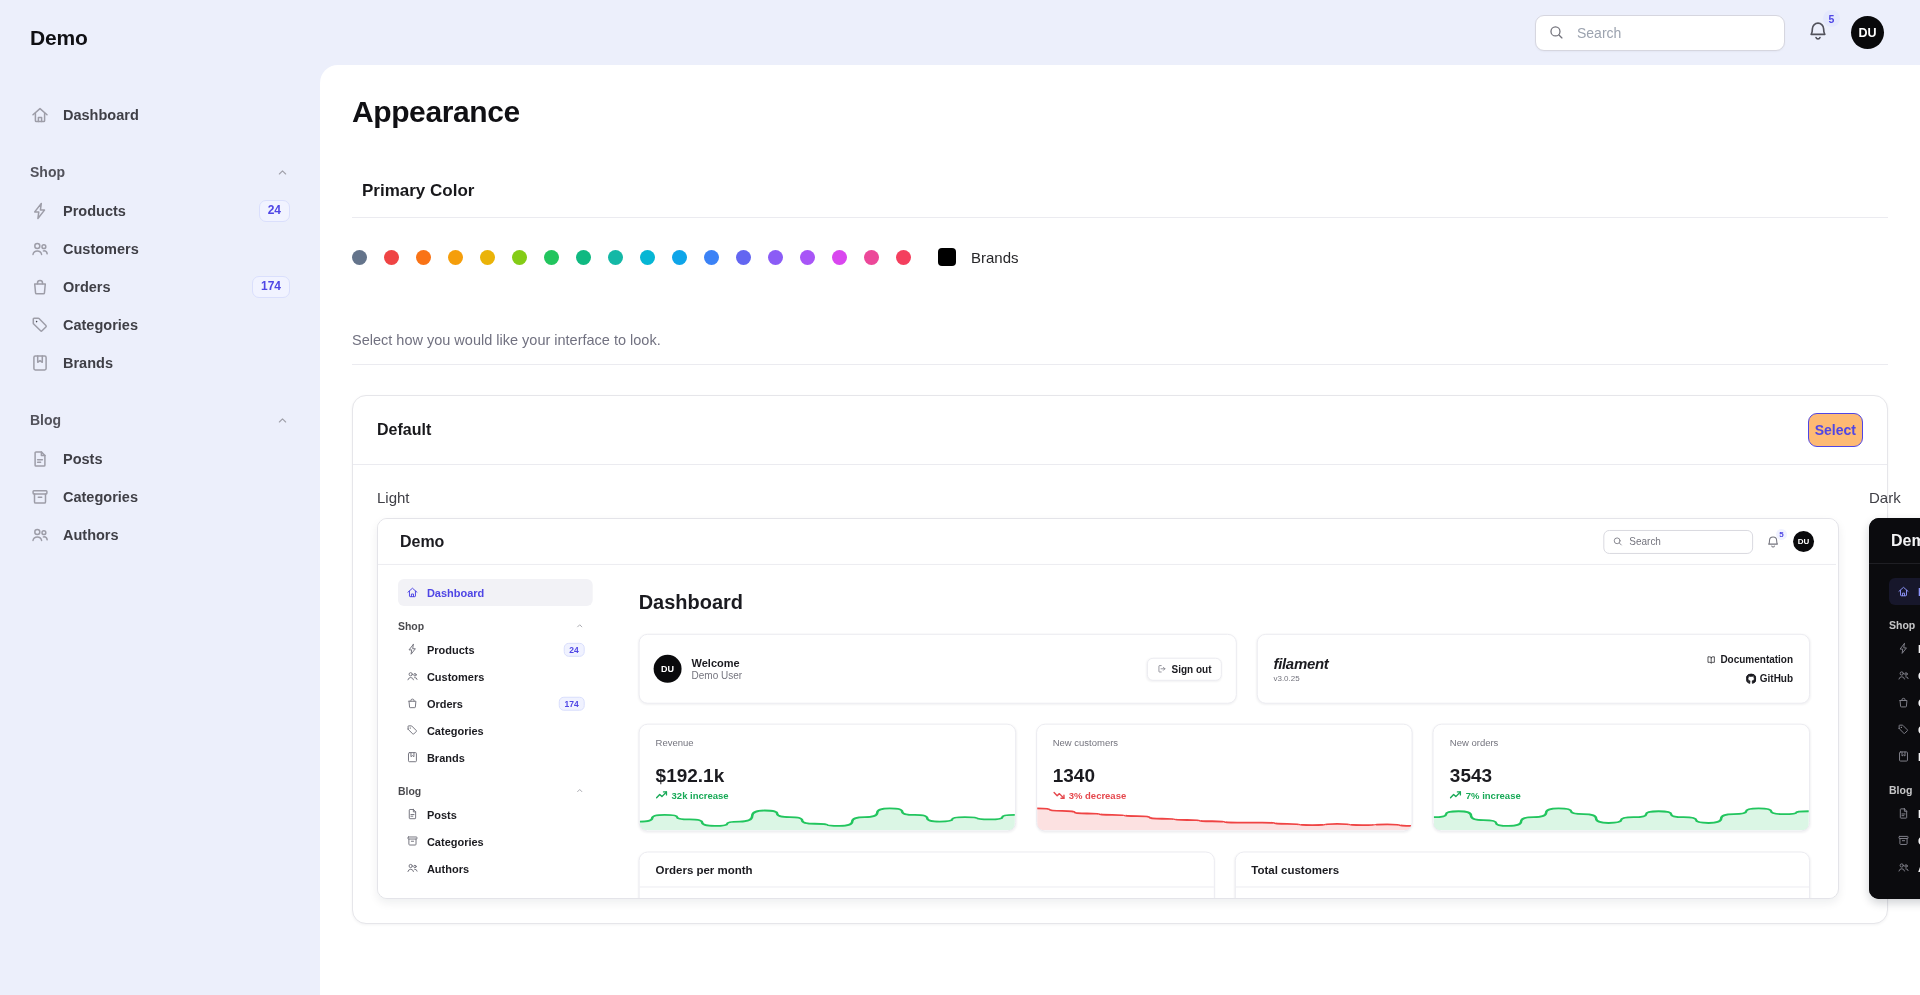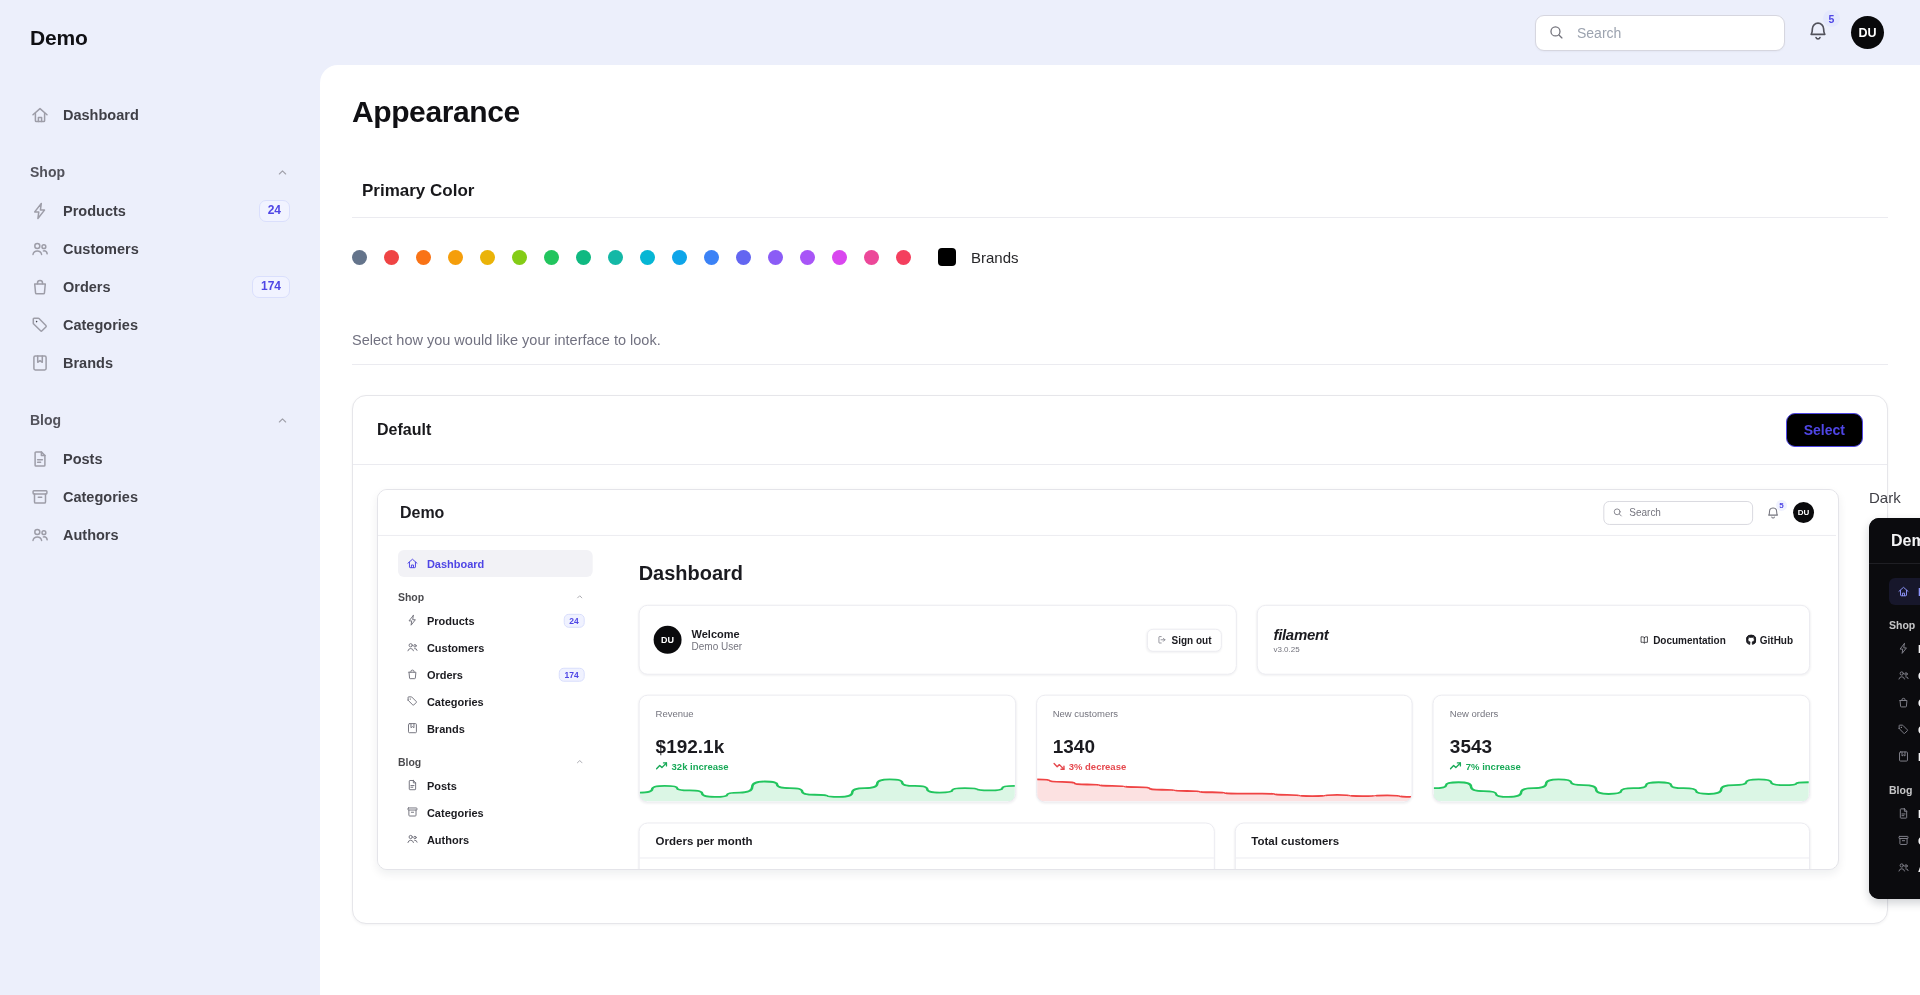--- a/index.html
+++ b/index.html
@@ -50,22 +50,22 @@
   .sec hr{border:0;border-top:1px solid #ebebf0;margin:16px 0 0}
   .swatches{display:flex;align-items:center;gap:17px;margin-top:30px}
   .swatch{width:15px;height:15px;border-radius:50%;border:0;cursor:pointer;padding:0}
   .custom-swatch{width:18px;height:18px;border-radius:4px;border:0;cursor:pointer;padding:0;margin-left:10px}
   .custom-label{font-size:15px;color:#27272a;margin-left:-2px}
   .sec.themes{margin-top:66px}
   .theme-card{margin-top:30px;border:1px solid #e6e6ea;border-radius:14px;background:#fff;
               box-shadow:0 1px 3px rgba(16,24,40,.05)}
   .tc-head{display:flex;align-items:center;justify-content:space-between;padding:17px 24px}
   .tc-head h3{margin:0;font-size:16px;font-weight:700;color:#18181b}
-  .select-btn{font:inherit;font-size:14px;font-weight:700;color:#4F46E5;background:#000000;
-              border:1px solid #4F46E5;border-radius:9px;padding:8px 17px;cursor:pointer}
+  .select-btn{font:inherit;font-size:14px;font-weight:700;color:#4F46E5;background:#fdba74;
+              border:1px solid #4F46E5;border-radius:9px;padding:8px 6px;cursor:pointer}
   .tc-body{border-top:1px solid #ebebf0;padding:24px;display:grid;grid-template-columns:1fr 1fr;gap:30px}
   .vlabel{font-size:15px;color:#3f3f46;margin-bottom:12px}
   .pvframe{height:381px;border-radius:10px;overflow:hidden;position:relative}
   .pvframe.light{border:1px solid #e4e4e9;background:#fff;box-shadow:0 4px 10px rgba(16,24,40,.07)}
   .pvframe.dark{background:#0a0a0c;box-shadow:0 4px 10px rgba(16,24,40,.2)}
 
   
   .pv{width:1460px;height:794px;transform-origin:0 0;background:var(--bg);color:var(--text);font-size:11px}
   .pvframe.light .pv{--bg:#ffffff;--card:#ffffff;--cardbd:#ececf1;--text:#1b1b20;--muted:#74747e;
        --border:#ececf1;--active:#f2f2f6;--activetx:#4f46e5;--bdgbg:#f0f2ff;--bdgbd:#d9defc;
@@ -107,21 +107,21 @@
               font-weight:700;display:flex;align-items:center;justify-content:center;flex:none}
   .pv-wtext b{display:block;font-size:11px}
   .pv-wtext i{font-style:normal;font-size:10px;color:var(--muted)}
   .pv-signout{margin-left:auto;display:flex;align-items:center;gap:5px;font-size:10px;font-weight:700;
               border:1px solid var(--cardbd);border-radius:6px;padding:5px 9px;background:var(--card);
               color:var(--text);box-shadow:var(--shadow)}
   .pv-signout .ic{width:10px;height:10px;stroke:var(--muted)}
   .pv-filament{display:flex;align-items:center;justify-content:space-between;padding:10px 16px;height:70px}
   .pv-logo{font-size:15px;font-weight:800;font-style:italic;letter-spacing:-.3px}
   .pv-fver{display:block;font-style:normal;font-size:8px;color:var(--muted);margin-top:2px}
-  .pv-links{display:flex;flex-direction:row;align-items:flex-end;gap:20px;font-size:10px;font-weight:700}
+  .pv-links{display:flex;flex-direction:column;align-items:flex-end;gap:8px;font-size:10px;font-weight:700}
   .pv-links .lnk{display:flex;align-items:center;gap:4px}
   .pv-links .ic{width:10px;height:10px;stroke:var(--text)}
   .pv-stats{display:grid;grid-template-columns:1fr 1fr 1fr;gap:20px;margin-top:20px}
   .pv-stat{padding:12px 16px 0;overflow:hidden;height:108px;display:flex;flex-direction:column}
   .s-label{font-size:9.5px;color:var(--muted)}
   .s-value{font-size:19px;font-weight:800;margin-top:17px}
   .s-delta{display:flex;align-items:center;gap:4px;font-size:9.5px;font-weight:600;margin-top:3px}
   .s-delta.up{color:#18a957}.s-delta.down{color:#e5484d}
   .s-delta .ic{width:12px;height:9px;stroke:currentColor;stroke-width:1.4}
   .spark{display:block;width:calc(100% + 32px);margin:auto -16px 0;height:26px}
@@ -282,20 +282,21 @@
       <p class="desc">Select how you would like your interface to look.</p>
       <hr>
 
       <div class="theme-card">
         <div class="tc-head">
           <h3>Default</h3>
           <button class="select-btn">Select</button>
         </div>
         <div class="tc-body">
           <div>
+            <div class="vlabel">Light</div>
             <div class="pvframe light" id="pv-light">
   <div class="pv" style="transform: scale(0.99863);">
     <div class="pv-top">
       <span class="pv-brand">Demo</span>
       <span class="pv-topright">
         <span class="pv-search">
           <svg class="ic  " viewBox="0 0 20 20">
                           <circle cx="8.8" cy="8.8" r="5.3"></circle>
                           <path d="m12.9 12.9 3.5 3.5"></path>
                         </svg>

